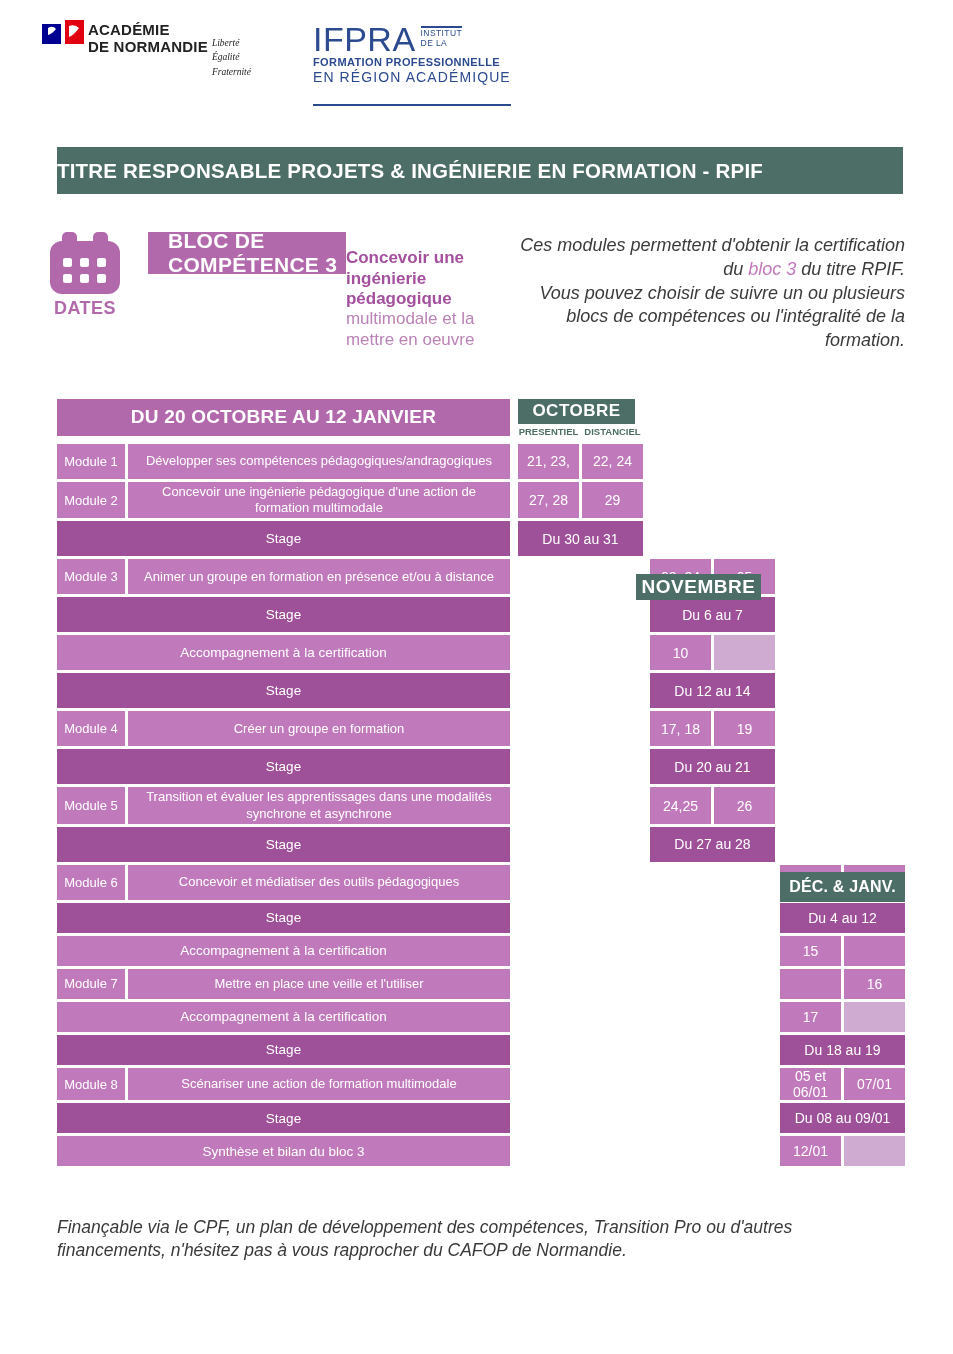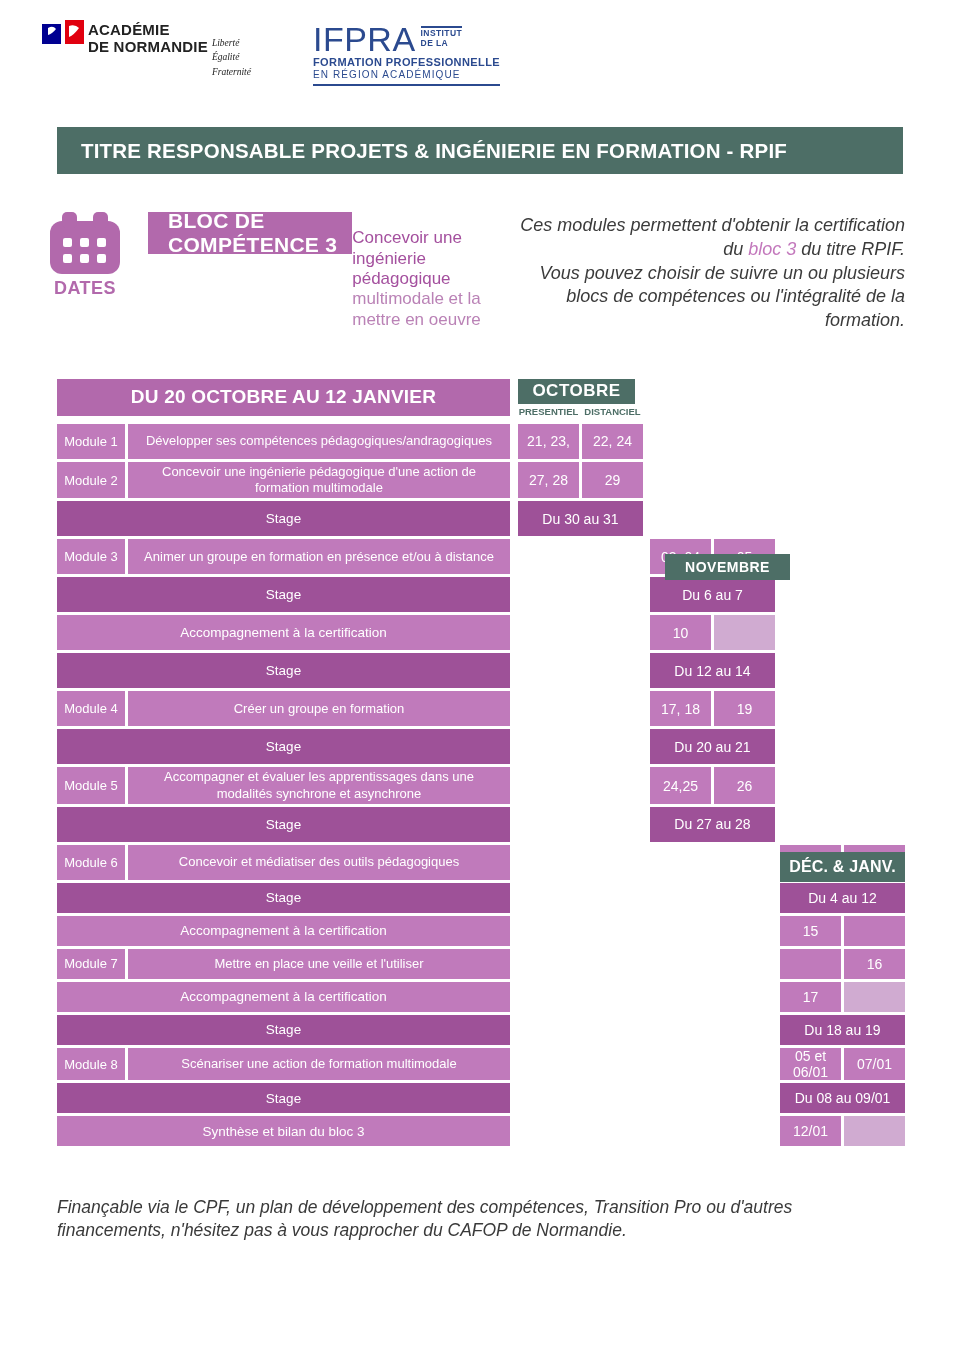--- a/index.html
+++ b/index.html
@@ -22,48 +22,48 @@
   
   .brand-row{display:flex;align-items:flex-start;padding:18px 0 0 40px;gap:62px}
   .acad{display:flex;}
   .acad-flag{margin-left:2px}
   .acad-name{font-weight:bold;color:#222;font-size:15px;line-height:1.12;margin-top:4px;letter-spacing:.2px}
   .motto{margin-top:18px;margin-left:4px;font-family:"Liberation Serif",serif;font-style:italic;font-size:9.5px;color:#222;line-height:1.5}
   .motto span{display:block}
   .ifpra{margin-top:8px;color:var(--navy)}
   .ifpra-top{display:flex;align-items:flex-start}
   .ifpra-acronym{font-size:34px;font-weight:normal;line-height:.8;letter-spacing:.5px}
-  .ifpra-inst{display:flex;flex-direction:column;border-top:2px solid var(--navy);margin-left:5px;padding-top:1px;font-size:8.5px;font-weight:bold;line-height:1.15;letter-spacing:.4px}
+  .ifpra-inst{display:flex;flex-direction:column;border-top:2px solid var(--navy);margin-left:5px;padding-top:1px;font-size:8.5px;font-weight:normal;line-height:1.15;letter-spacing:.4px}
   .ifpra-l2{font-size:11px;font-weight:bold;letter-spacing:.4px;margin-top:3px}
-  .ifpra-l3{font-size:10px;letter-spacing:1.1px;border-bottom:2px solid var(--navy);padding-bottom:4px;margin-top:1px}
+  .ifpra-l3{font-size:14px;letter-spacing:1.1px;border-bottom:2px solid var(--navy);padding-bottom:19px;margin-top:1px}
   
   .title-banner{
     margin:41px 50px 0 57px;width:846px;height:47px;background:var(--teal);
-    display:flex;align-items:center;padding-left:24px;
+    display:flex;align-items:center;padding-left:0;
     color:#fff;font-weight:bold;font-size:20.5px;letter-spacing:.2px;
   }
   
   .dates-section{display:flex;margin:38px 48px 0 50px}
   .icon-col{width:70px;display:flex;flex-direction:column;align-items:center;flex-shrink:0;margin-right:15px}
   .dates-label{margin-top:4px;font-weight:bold;font-size:18px;color:var(--purple-banner);letter-spacing:.5px}
   .bloc-col{display:flex;flex-direction:row;width:375px;flex-shrink:0}
   .bloc-banner{margin-left:13px;width:360px;height:42px;background:var(--purple-banner);
     display:flex;align-items:center;padding-left:20px;color:#fff;font-weight:bold;font-size:21px;letter-spacing:.3px}
   .bloc-sub{margin-top:16px;font-size:17px;line-height:1.2}
-  .bloc-sub-bold{font-weight:normal;color:var(--accent-text)}
+  .bloc-sub-bold{font-weight:bold;color:var(--accent-text)}
   .bloc-sub-light{color:var(--accent-light)}
   .intro{flex:1;text-align:right;font-style:italic;font-size:18px;line-height:1.32;color:#3b3b3b;margin-top:2px}
   .intro .hl{color:#c378bc}
   
   .table{position:relative;margin:46px 48px 0 57px;width:848px}
   .period-header{width:453px;height:37px;background:var(--purple-banner);color:#fff;font-weight:bold;font-size:19px;
     display:flex;align-items:center;justify-content:center;margin-bottom:8px;letter-spacing:.2px}
   .month-h{position:absolute;background:var(--teal);color:#fff;font-weight:bold;display:flex;align-items:center;justify-content:center}
   .month-h.oct{left:461px;top:0;width:117px;height:25px;font-size:17px;letter-spacing:.5px}
-  .month-h.nov{left:608px;width:125px;height:26px;font-size:14px;letter-spacing:.5px}
+  .month-h.nov{left:579px;width:125px;height:26px;font-size:19px;letter-spacing:.5px}
   .month-h.dec{left:723px;width:125px;height:30px;font-size:16px;letter-spacing:.2px}
   .subcols{position:absolute;left:461px;top:27px;width:128px;display:flex}
   .subcols span{width:61px;margin-right:3px;text-align:center;color:var(--teal);font-weight:bold;font-size:9.5px}
   .rows .row{display:flex;align-items:stretch;margin-bottom:3px;min-height:35px}
   .rows .row:nth-child(n+13){min-height:30px}
   .cell{display:flex;align-items:center;justify-content:center;color:#fff;text-align:center}
   .module-label{width:68px;margin-right:3px;flex-shrink:0;font-size:13px;background:var(--purple-med)}
   .module-desc{width:382px;flex-shrink:0;font-size:13px;line-height:1.25;padding:2px 7px;background:var(--purple-med)}
   .fullcell{width:453px;flex-shrink:0;font-size:13.5px}
   .tone-dark{background:var(--purple-dark)}
@@ -222,21 +222,21 @@
         </div>
       </div>
       <div class="row">
         <div class="cell fullcell tone-dark">Stage</div>
         <div class="dates dates-nov">
           <div class="dcell wide dark">Du 20 au 21</div>
         </div>
       </div>
       <div class="row">
         <div class="cell module-label">Module 5</div>
-        <div class="cell module-desc">Accompagner et évaluer les apprentissages dans une modalités synchrone et asynchrone</div>
+        <div class="cell module-desc">Transition et évaluer les apprentissages dans une modalités synchrone et asynchrone</div>
         <div class="dates dates-nov">
           <div class="dcell med">24,25</div>
           <div class="dcell med">26</div>
         </div>
       </div>
       <div class="row">
         <div class="cell fullcell tone-dark">Stage</div>
         <div class="dates dates-nov">
           <div class="dcell wide dark">Du 27 au 28</div>
         </div>

